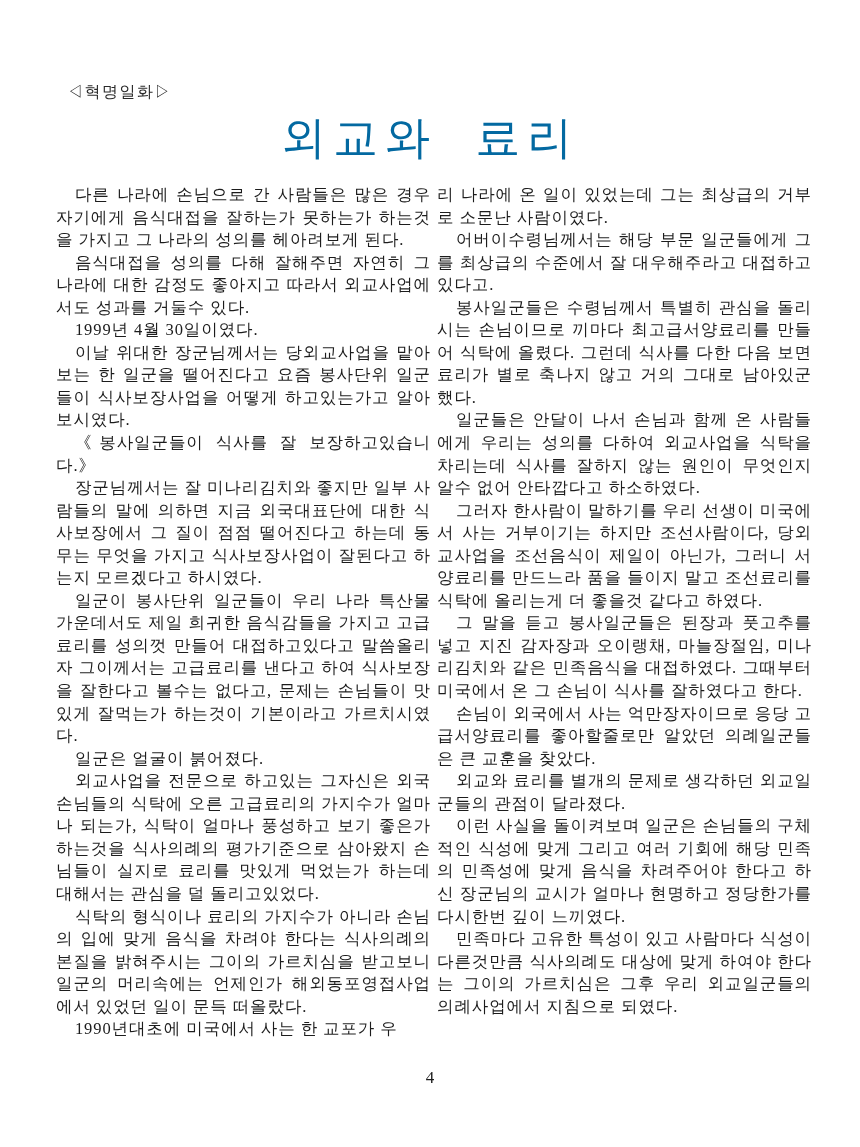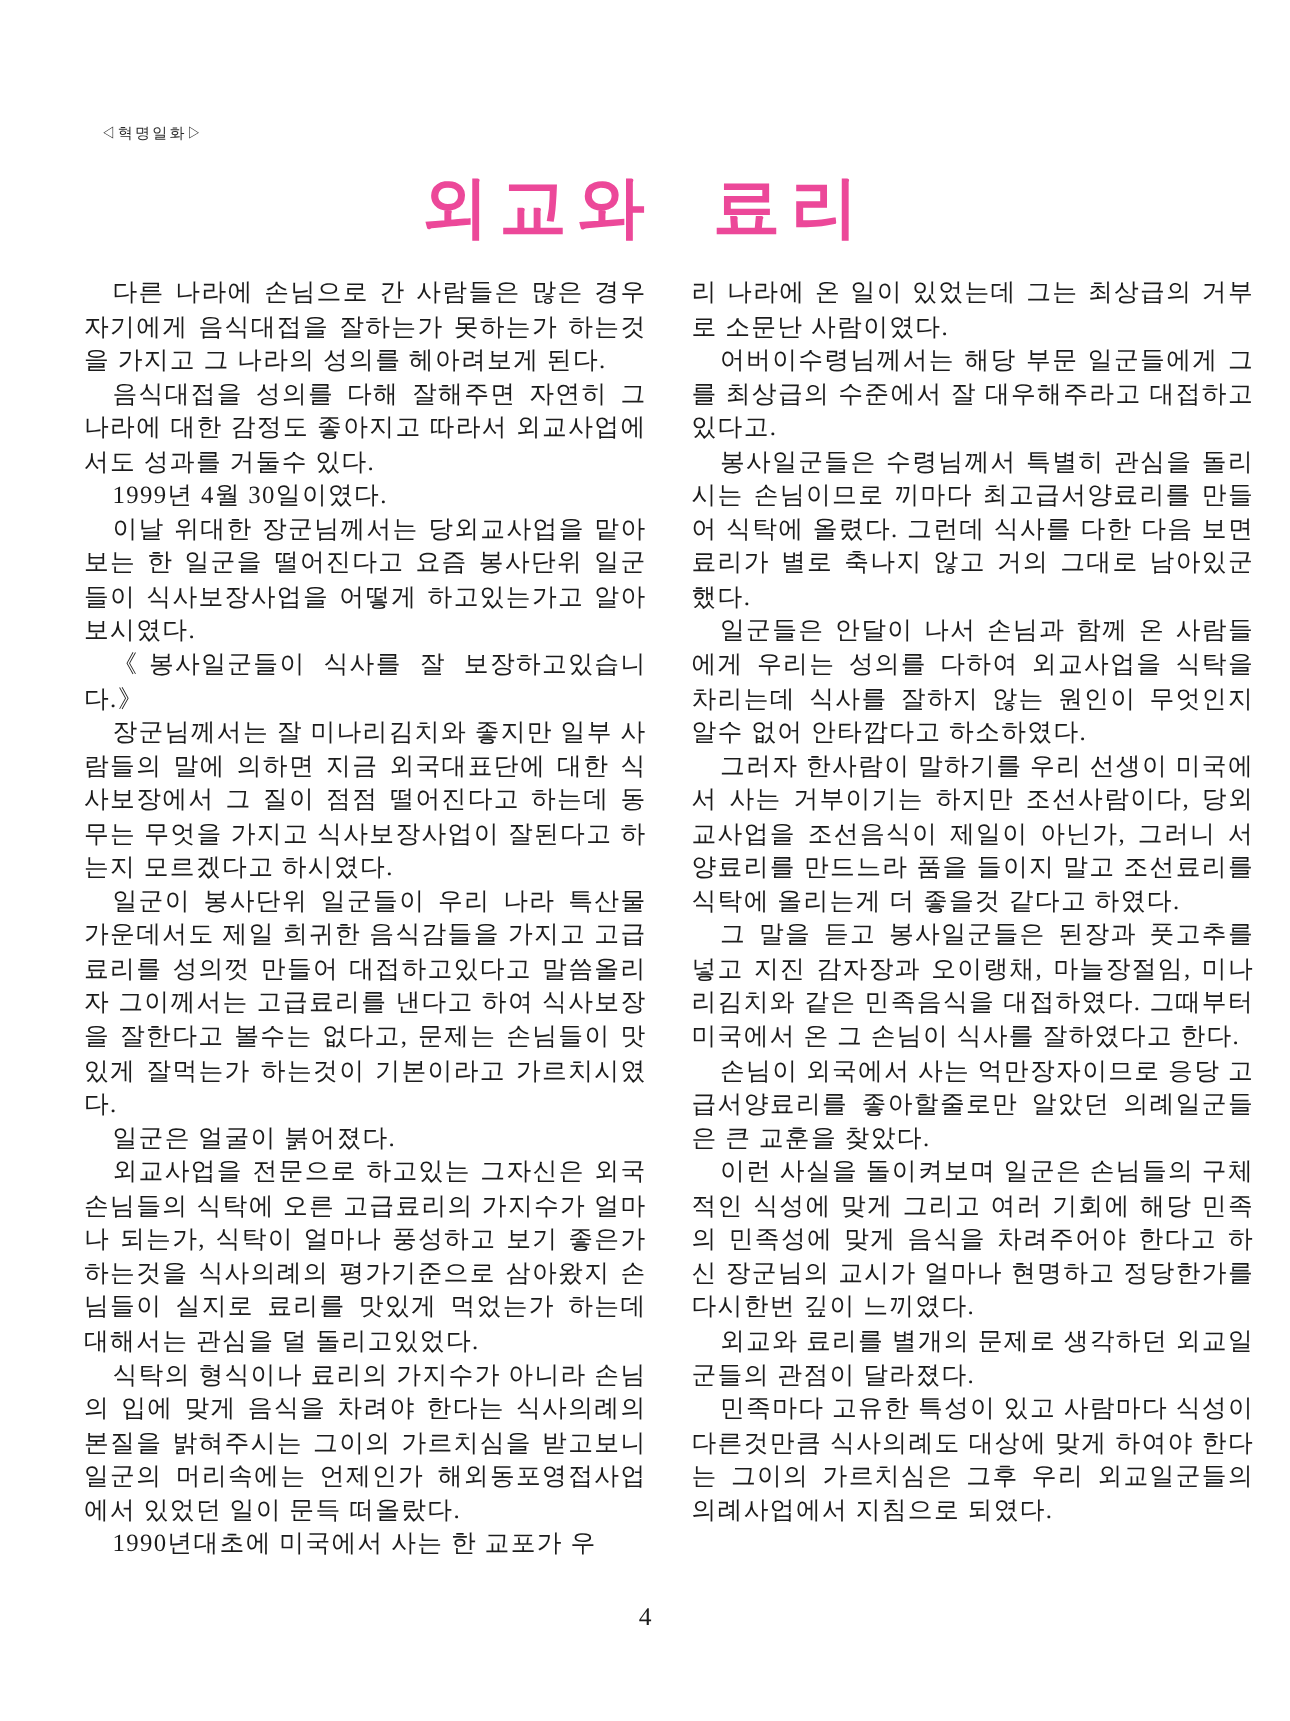--- a/index.html
+++ b/index.html
@@ -14,44 +14,44 @@
     background: #ffffff;
     color: #1c1c1c;
     font-family: "Liberation Serif", serif;
     overflow: hidden;
   }
   .kicker {
     position: absolute;
     left: 67px;
     top: 82px;
     font-family: "Liberation Sans", sans-serif;
-    font-size: 10px;
+    font-size: 16px;
     letter-spacing: 1.5px;
     color: #2a2a2a;
   }
   .title {
     position: absolute;
     top: 108px;
     left: 0;
     width: 860px;
     margin: 0;
     text-align: center;
     font-size: 45px;
-    font-weight: 700;
+    font-weight: 400;
     letter-spacing: 7px;
     word-spacing: 20px;
-    color: #ec4899;
+    color: #0369a1;
   }
   .columns {
     position: absolute;
     top: 184px;
     left: 56px;
     width: 766px;
     display: flex;
-    gap: 30px;
+    gap: 6px;
   }
   .column {
     width: 375px;
     flex: 0 0 375px;
   }
   .column p {
     margin: 0;
     font-size: 16.5px;
     line-height: 22.55px;
     letter-spacing: 0.9px;
@@ -96,20 +96,20 @@
       <p>1990년대초에 미국에서 사는 한 교포가 우</p>
     </div>
     <div class="column">
       <p class="continuation">리 나라에 온 일이 있었는데 그는 최상급의 거부로 소문난 사람이였다.</p>
       <p>어버이수령님께서는 해당 부문 일군들에게 그를 최상급의 수준에서 잘 대우해주라고 대접하고있다고.</p>
       <p>봉사일군들은 수령님께서 특별히 관심을 돌리시는 손님이므로 끼마다 최고급서양료리를 만들어 식탁에 올렸다. 그런데 식사를 다한 다음 보면 료리가 별로 축나지 않고 거의 그대로 남아있군 했다.</p>
       <p>일군들은 안달이 나서 손님과 함께 온 사람들에게 우리는 성의를 다하여 외교사업을 식탁을 차리는데 식사를 잘하지 않는 원인이 무엇인지 알수 없어 안타깝다고 하소하였다.</p>
       <p>그러자 한사람이 말하기를 우리 선생이 미국에서 사는 거부이기는 하지만 조선사람이다, 당외교사업을 조선음식이 제일이 아닌가, 그러니 서양료리를 만드느라 품을 들이지 말고 조선료리를 식탁에 올리는게 더 좋을것 같다고 하였다.</p>
       <p>그 말을 듣고 봉사일군들은 된장과 풋고추를 넣고 지진 감자장과 오이랭채, 마늘장절임, 미나리김치와 같은 민족음식을 대접하였다. 그때부터 미국에서 온 그 손님이 식사를 잘하였다고 한다.</p>
       <p>손님이 외국에서 사는 억만장자이므로 응당 고급서양료리를 좋아할줄로만 알았던 의례일군들은 큰 교훈을 찾았다.</p>
+      <p>외교와 료리를 별개의 문제로 생각하던 외교일군들의 관점이 달라졌다.</p>
       <p>이런 사실을 돌이켜보며 일군은 손님들의 구체적인 식성에 맞게 그리고 여러 기회에 해당 민족의 민족성에 맞게 음식을 차려주어야 한다고 하신 장군님의 교시가 얼마나 현명하고 정당한가를 다시한번 깊이 느끼였다.</p>
-      <p>외교와 료리를 별개의 문제로 생각하던 외교일군들의 관점이 달라졌다.</p>
       <p>민족마다 고유한 특성이 있고 사람마다 식성이 다른것만큼 식사의례도 대상에 맞게 하여야 한다는 그이의 가르치심은 그후 우리 외교일군들의 의례사업에서 지침으로 되였다.</p>
     </div>
   </div>
 
   <div class="page-number">4</div>
 </div>
 
 </body></html>

